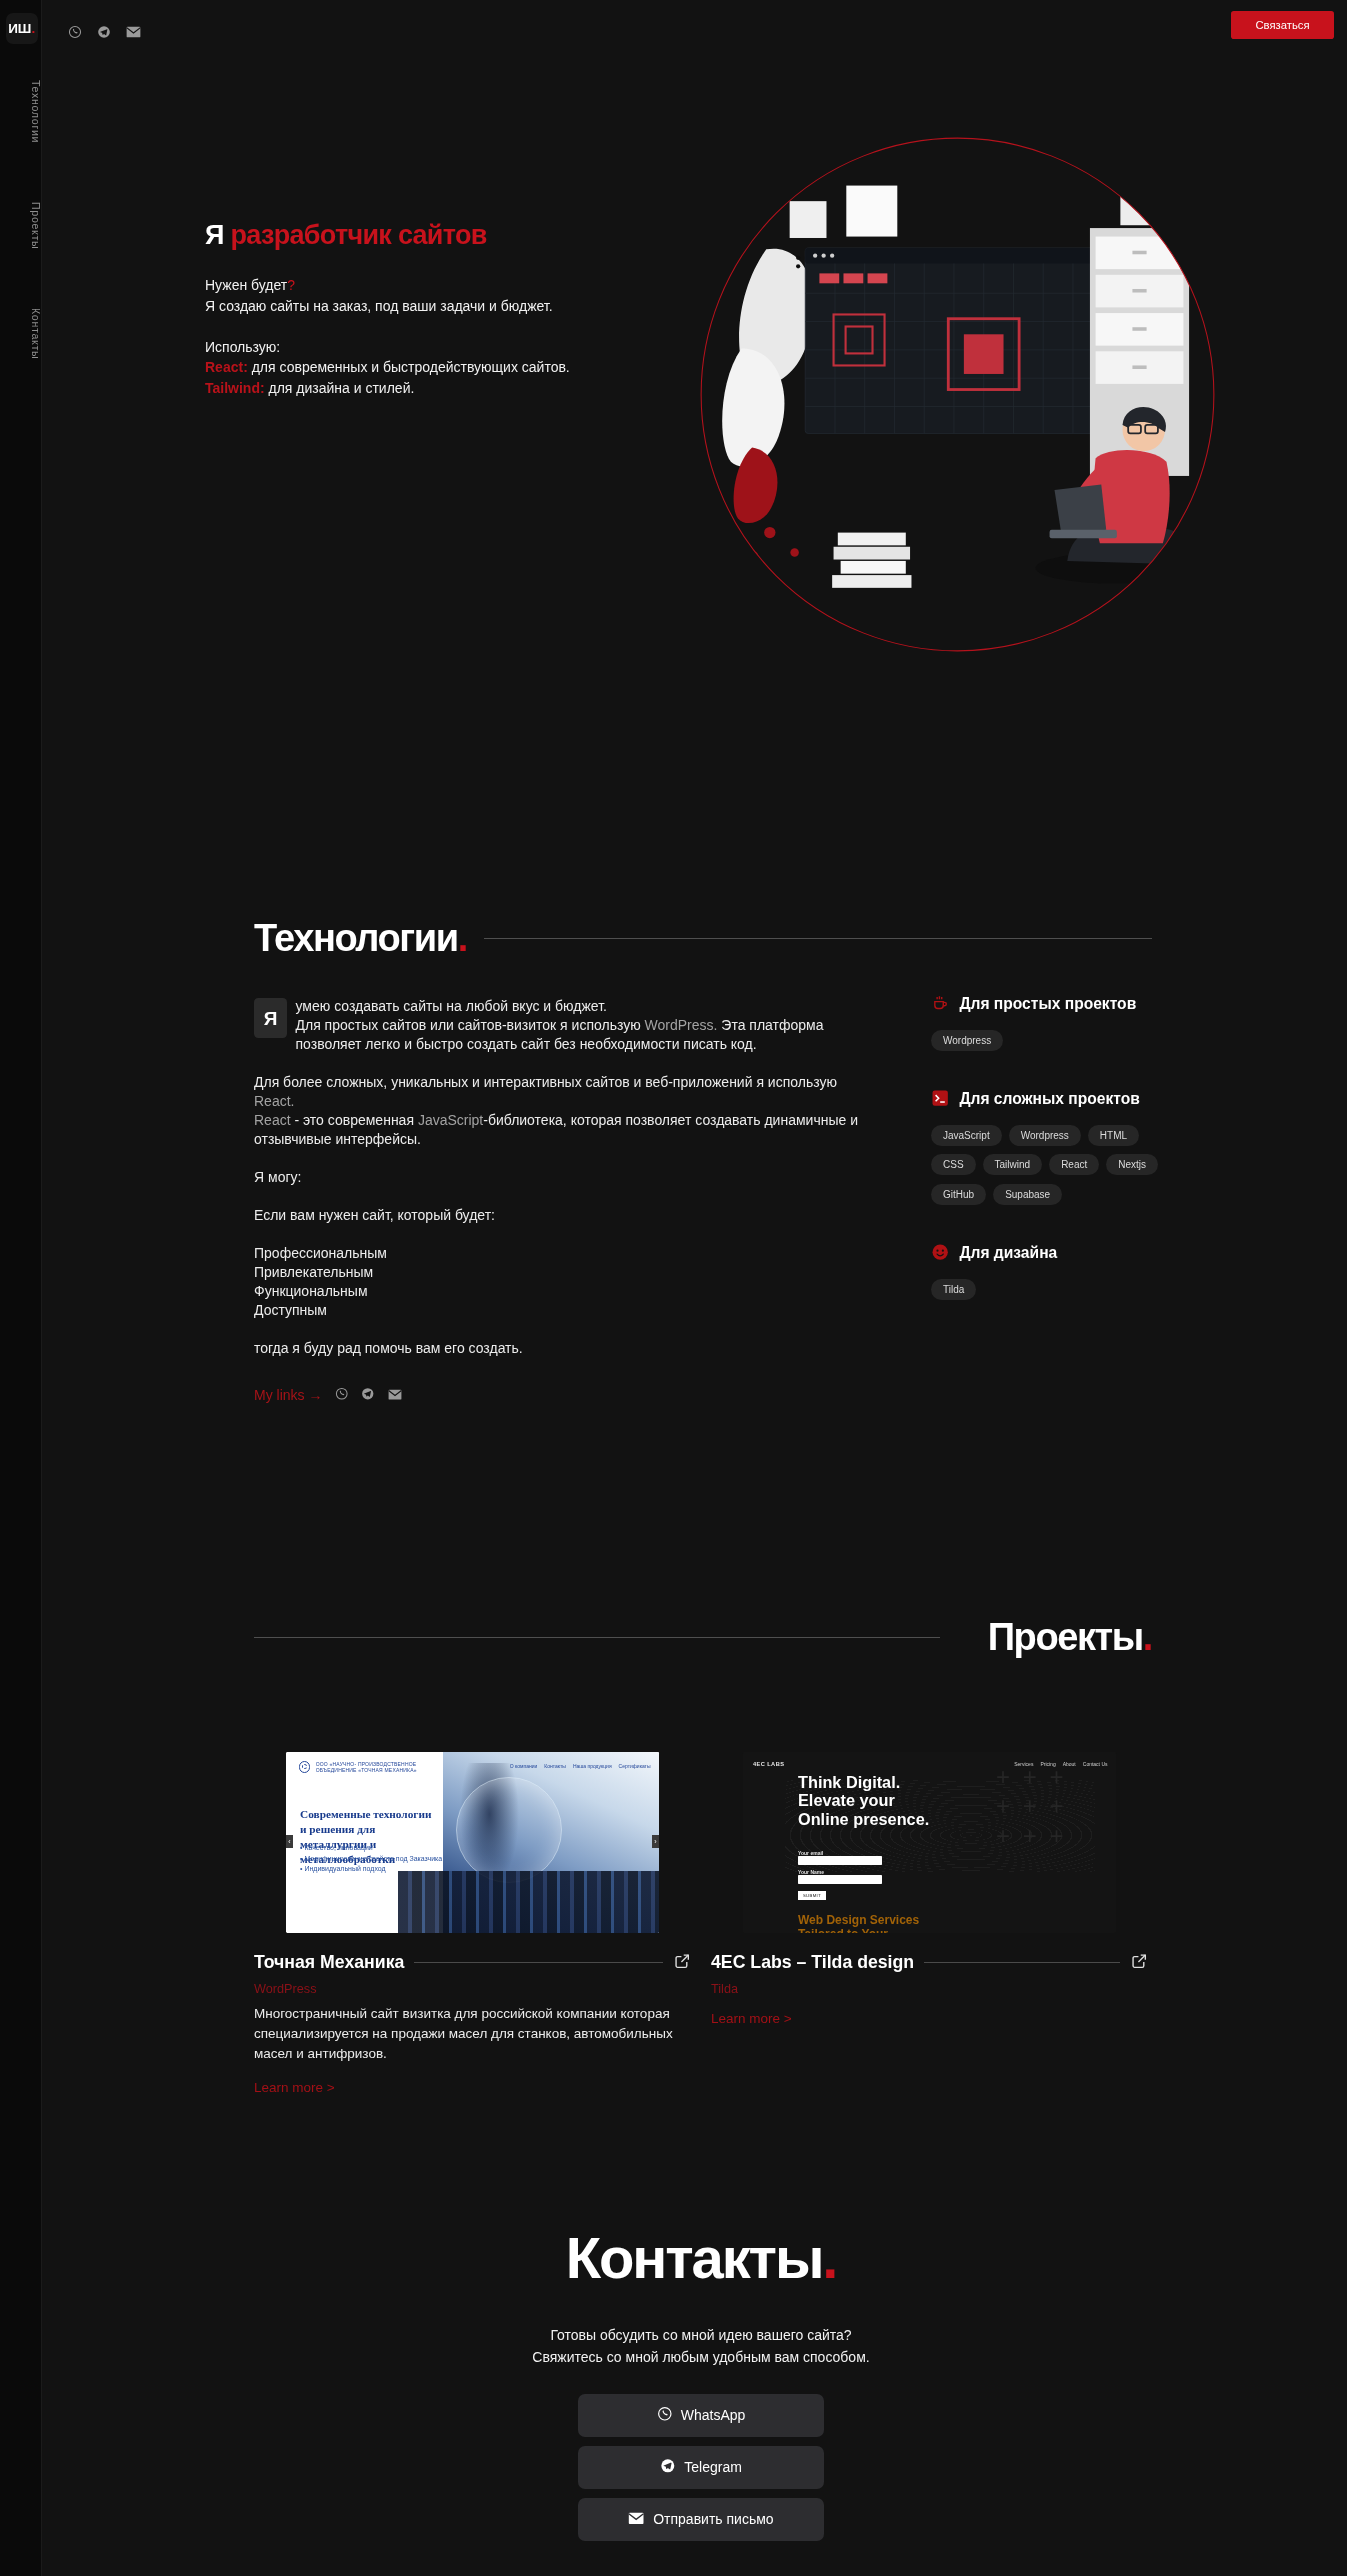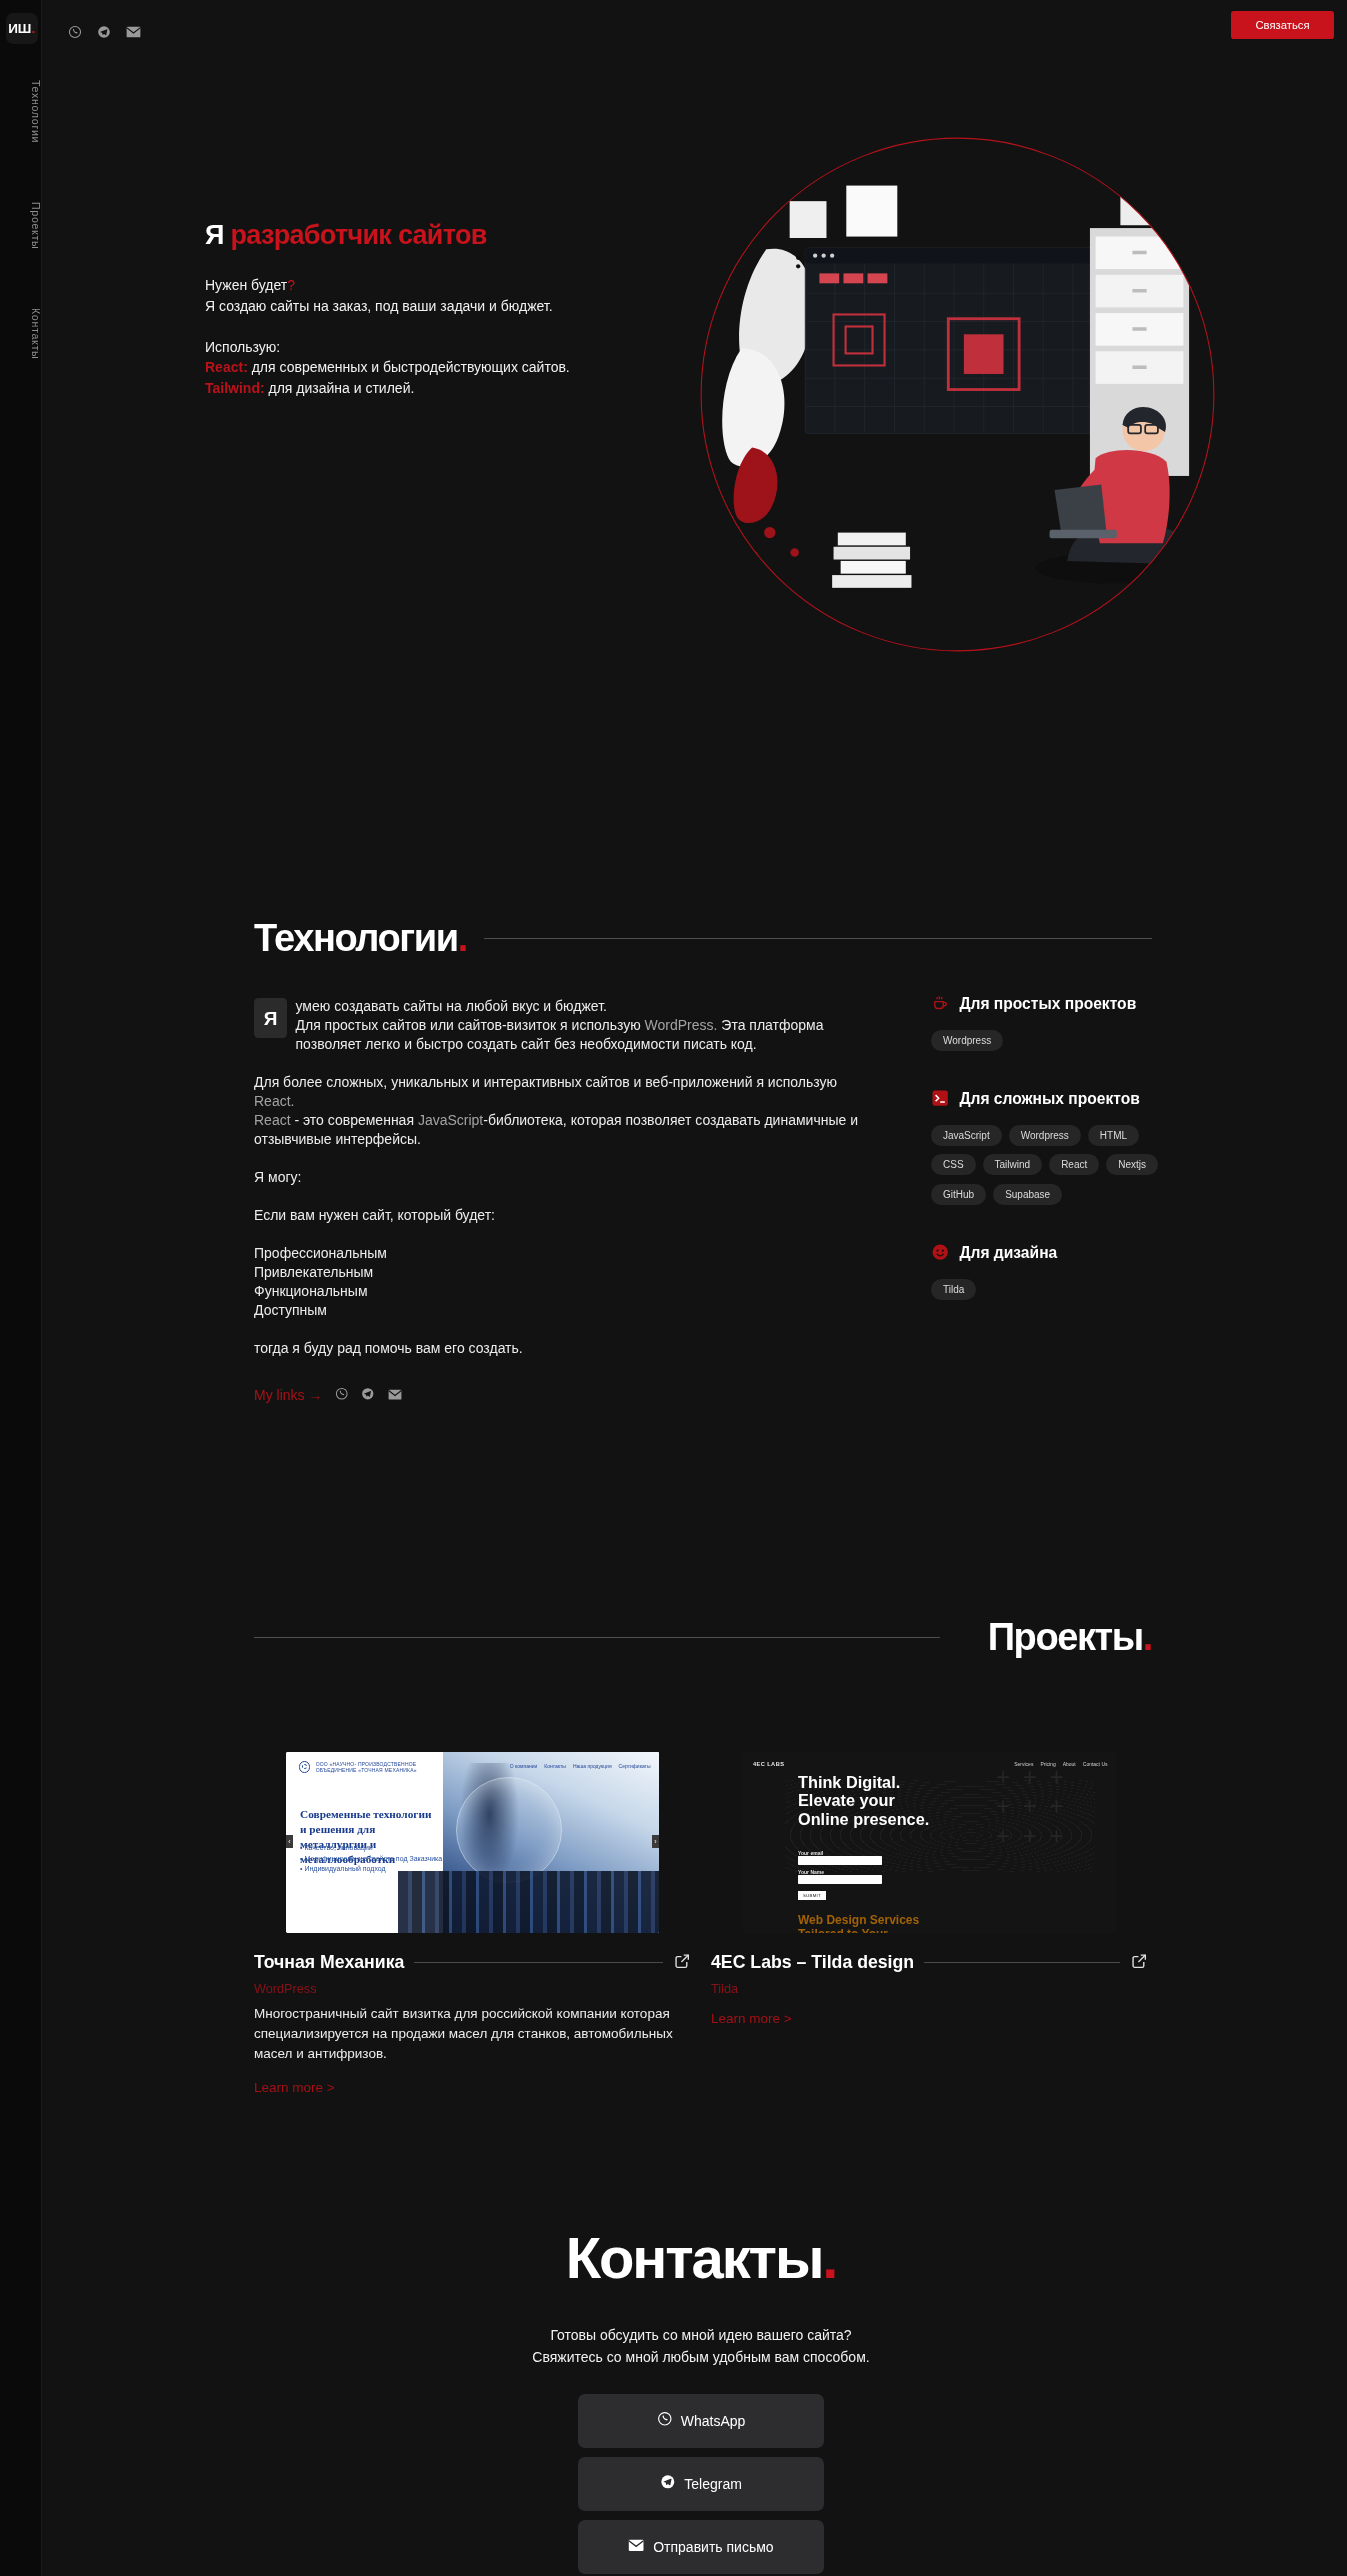--- a/index.html
+++ b/index.html
@@ -99,21 +99,21 @@
   .t2-plus { position:absolute; right:28px; top:12.7px; width:92px; display:flex; flex-wrap:wrap; gap:5.7px 12.7px; }
   .t2-plus span { font-size:24px; font-weight:200; color:#262626; line-height:24px; }
   .t2-wave { position:absolute; left:42px; right:21px; top:28px; height:92px;
              background:repeating-radial-gradient(ellipse 156px 42px at 60% 60%, rgba(255,255,255,0.045) 0 1.4px, rgba(0,0,0,0) 1.4px 10px); }
 
   
   .contacts { position:absolute; left:254px; top:2224px; width:894px; text-align:center; }
   .contacts-title { font-size:58px; font-weight:bold; letter-spacing:-2.1px; color:#fff; }
   .contacts-sub { margin-top:33px; font-size:14px; line-height:22px; color:#f2f2f2; white-space:pre-line; }
   .contact-list { margin-top:25.5px; display:flex; flex-direction:column; align-items:center; gap:9.2px; }
-  .cbtn { width:246px; height:54px; background:#2d2d30; border:none; border-radius:7px; color:#fff; font-size:14px;
+  .cbtn { width:246px; height:43px; background:#2d2d30; border:none; border-radius:7px; color:#fff; font-size:14px;
           font-family:inherit; display:flex; align-items:center; justify-content:center; gap:8.5px; cursor:pointer; }
 </style>
 </head>
 <body>
 
 <div class="canvas">
 
   <aside class="sidebar">
     <div class="logo">
         <span>ИШ</span>

